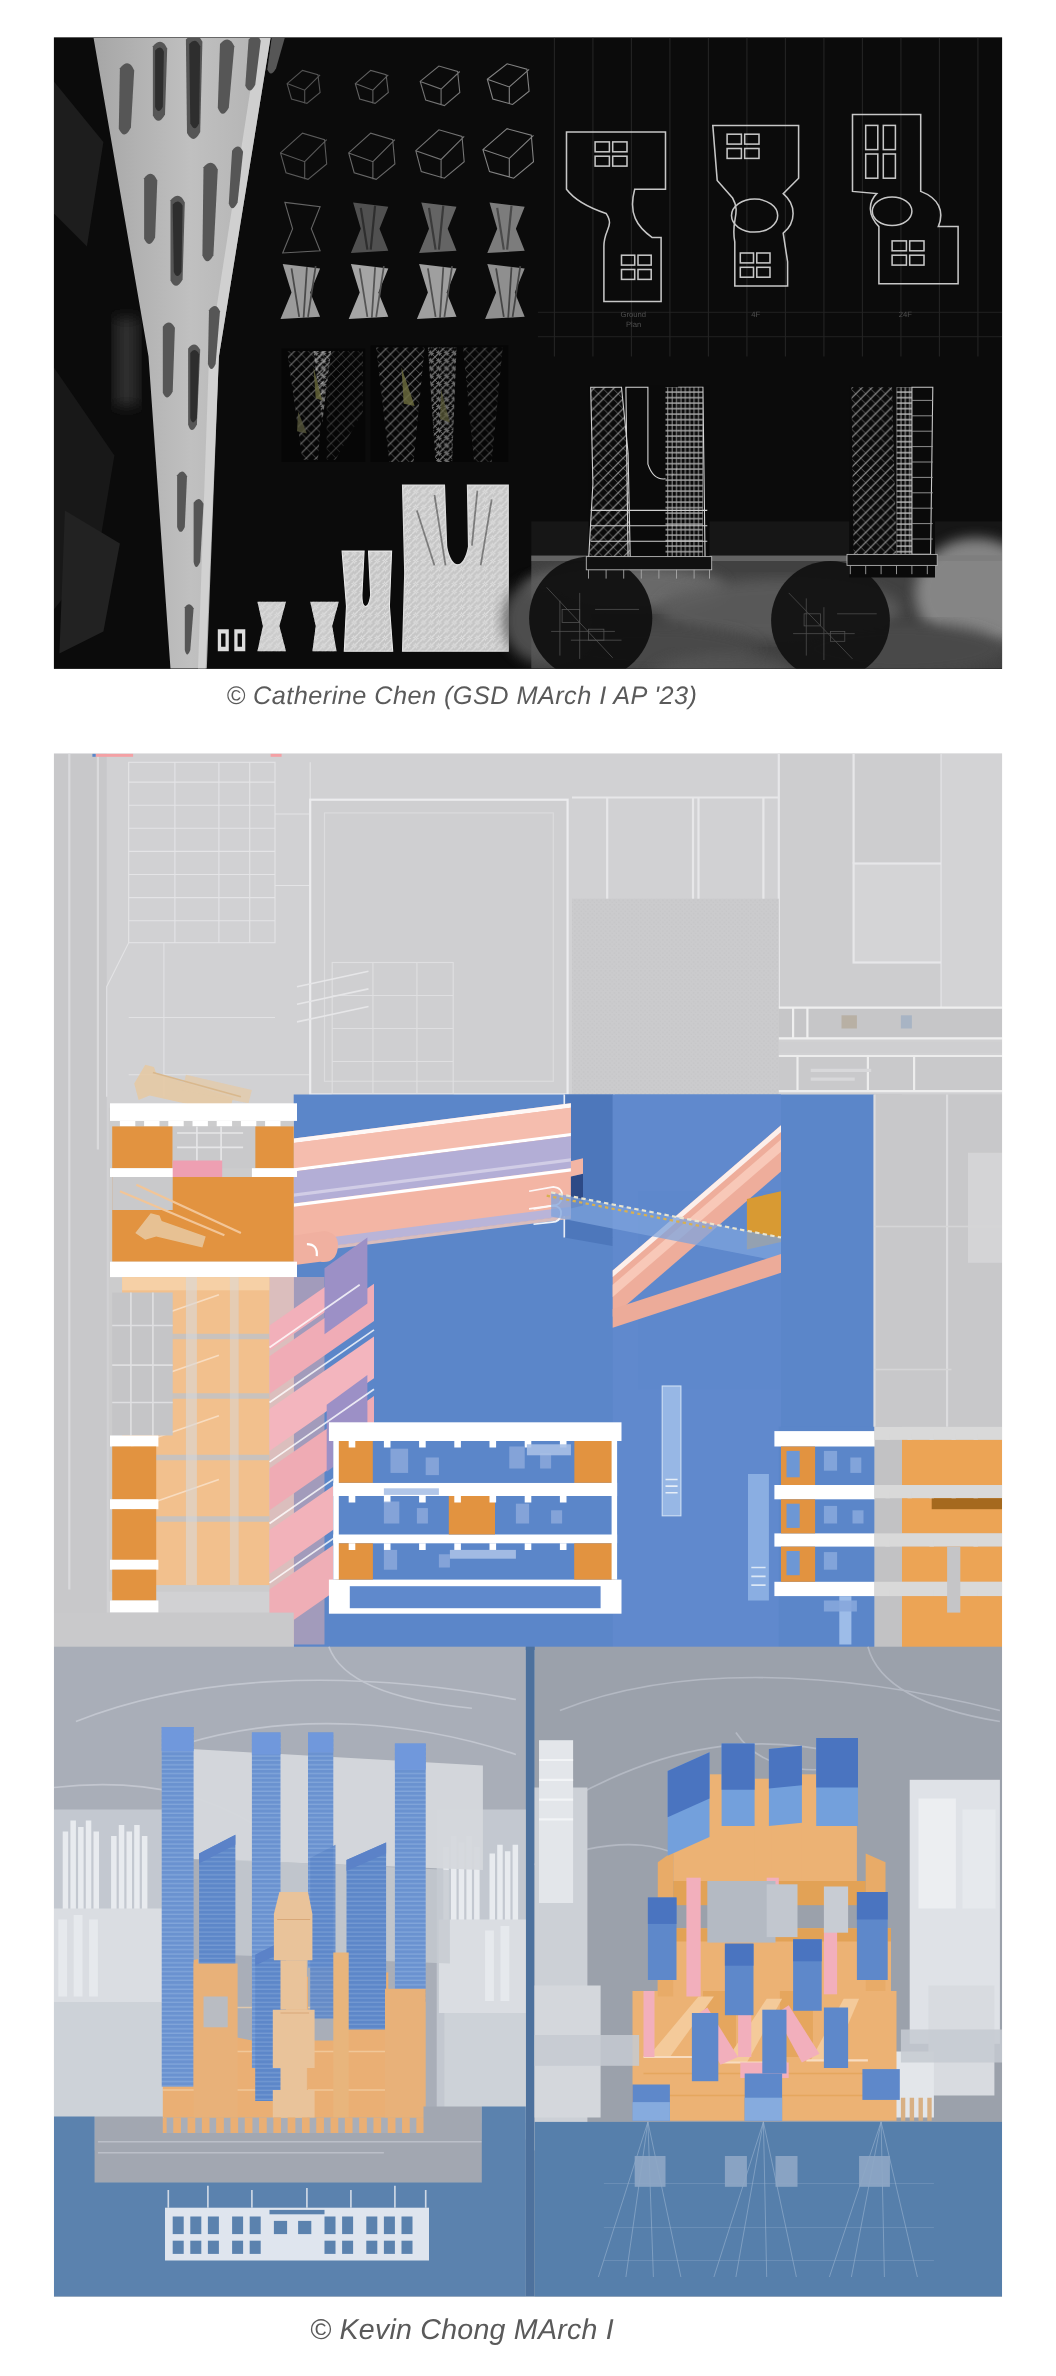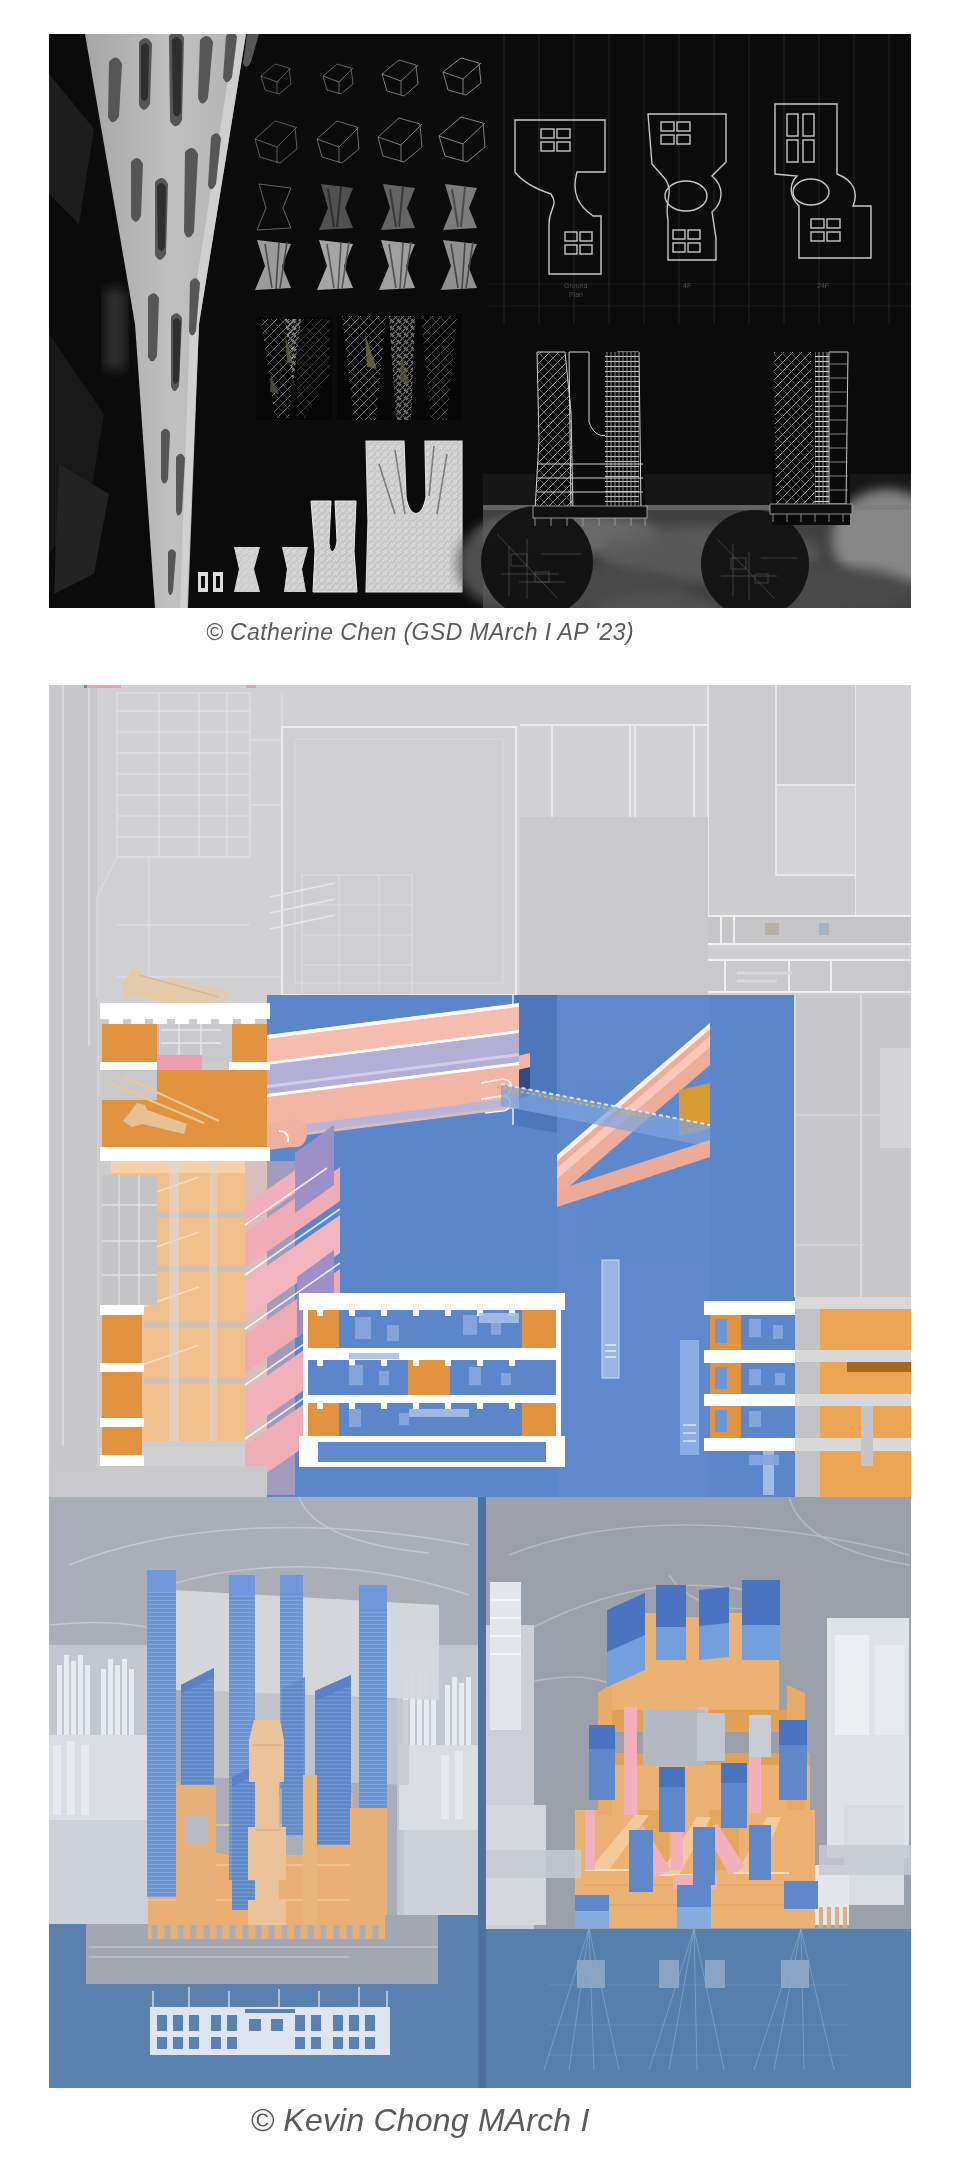--- a/index.html
+++ b/index.html
@@ -760,13 +760,13 @@
 <g fill="#8fa8c6" opacity="0.9">
 <rect x="528" y="1275" width="28" height="28"></rect>
 <rect x="610" y="1275" width="20" height="28"></rect>
 <rect x="656" y="1275" width="20" height="28"></rect>
 <rect x="732" y="1275" width="28" height="28"></rect>
 </g>
 </g>
 </svg>
 </div>
 
-<div class="cap" style="top:2102px;font-size:32px;letter-spacing:0.2px;text-align:center;">© Kevin Chong MArch I</div>
+<div class="cap" style="top:2102px;font-size:26px;letter-spacing:0.2px;text-align:center;">© Kevin Chong MArch I</div>
 
 </body></html>

